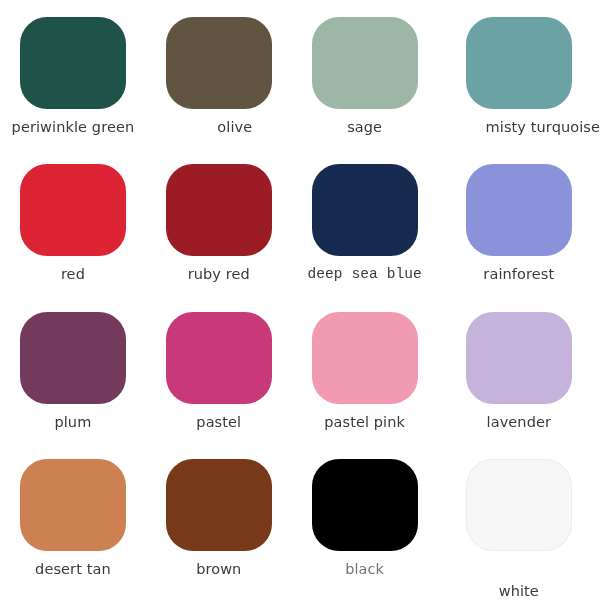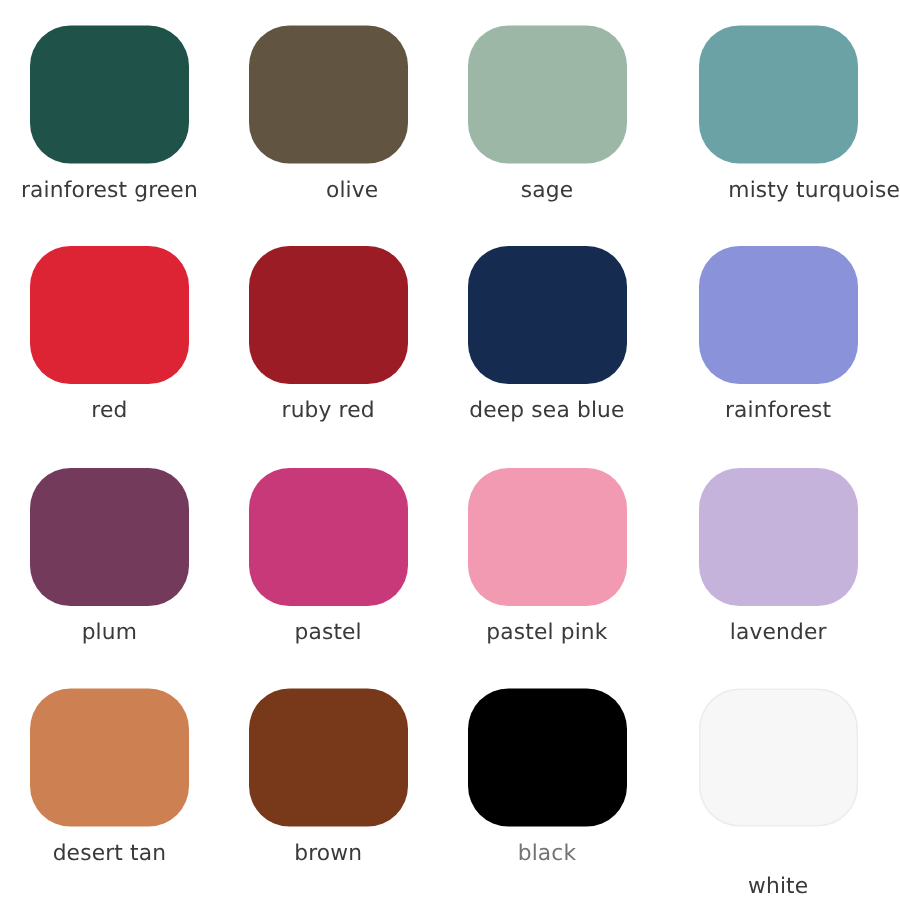--- a/index.html
+++ b/index.html
@@ -55,21 +55,21 @@
     letter-spacing: 0.1px;
     white-space: nowrap;
   }
 </style>
 </head>
 <body>
 
 <div id="palette-grid" style="background: rgb(255, 255, 255); grid-template-columns: repeat(4, 1fr); grid-template-rows: repeat(4, 1fr);">
     <div class="swatch-cell">
       <div class="swatch-chip" style="background-color: rgb(31, 82, 72);"></div>
-      <div class="swatch-label" style="color: rgb(58, 58, 58);">rainforest green</div>
+      <div class="swatch-label" style="color: rgb(58, 58, 58);">periwinkle green</div>
     </div>
     <div class="swatch-cell">
       <div class="swatch-chip" style="background-color: rgb(97, 85, 65);"></div>
       <div class="swatch-label" style="color: rgb(58, 58, 58); margin-left: 32px;">olive</div>
     </div>
     <div class="swatch-cell">
       <div class="swatch-chip" style="background-color: rgb(156, 183, 166);"></div>
       <div class="swatch-label" style="color: rgb(58, 58, 58);">sage</div>
     </div>
     <div class="swatch-cell">
@@ -79,21 +79,21 @@
     <div class="swatch-cell">
       <div class="swatch-chip" style="background-color: rgb(221, 36, 53);"></div>
       <div class="swatch-label" style="color: rgb(58, 58, 58);">red</div>
     </div>
     <div class="swatch-cell">
       <div class="swatch-chip" style="background-color: rgb(156, 28, 38);"></div>
       <div class="swatch-label" style="color: rgb(58, 58, 58);">ruby red</div>
     </div>
     <div class="swatch-cell">
       <div class="swatch-chip" style="background-color: rgb(21, 44, 80);"></div>
-      <div class="swatch-label" style="color: rgb(58, 58, 58);">deep sea blue</div>
+      <div class="swatch-label" style="color: rgb(58, 58, 58); font-family: Liberation Mono, monospace;">deep sea blue</div>
     </div>
     <div class="swatch-cell">
       <div class="swatch-chip" style="background-color: rgb(138, 146, 217);"></div>
       <div class="swatch-label" style="color: rgb(58, 58, 58);">rainforest</div>
     </div>
     <div class="swatch-cell">
       <div class="swatch-chip" style="background-color: rgb(116, 58, 92);"></div>
       <div class="swatch-label" style="color: rgb(58, 58, 58);">plum</div>
     </div>
     <div class="swatch-cell">

